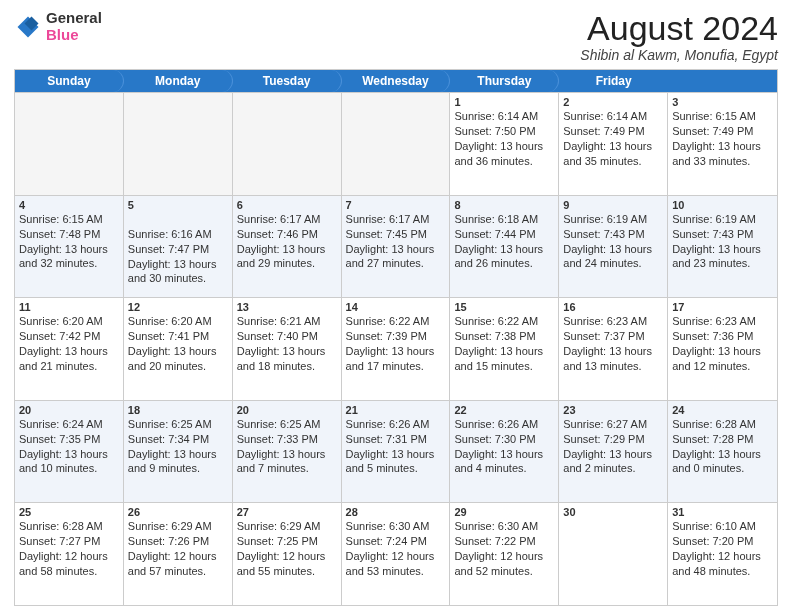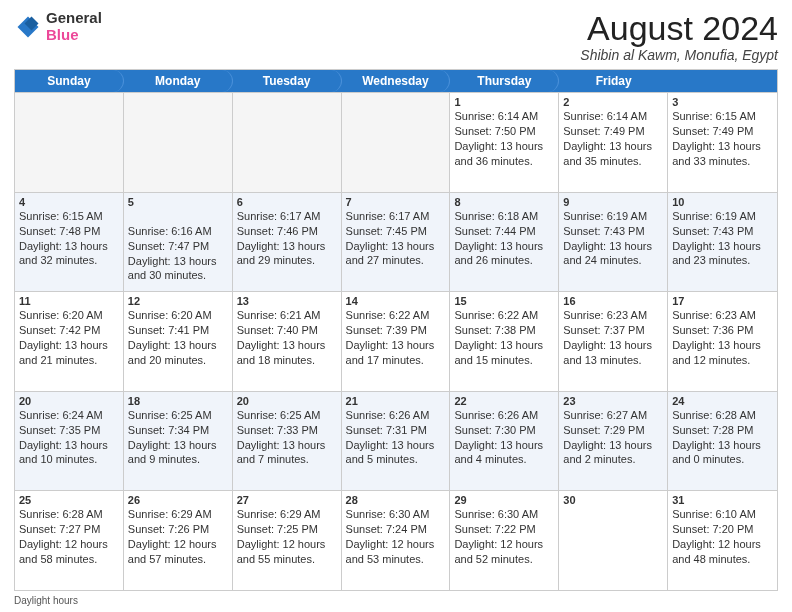--- a/index.html
+++ b/index.html
@@ -346,16 +346,13 @@
           <div class="cal-cell">
             <span class="day-num">31</span>
             <div class="cell-info" style="white-space: pre-line;">Sunrise: 6:10 AM
 Sunset: 7:20 PM
 Daylight: 12 hours and 48 minutes.</div>
           </div>
         </div>
       </div>
   </div>
 
-  <div class="footer">
-    <span>Daylight hours</span>
-  </div>
 </div>
 
 </body></html>

